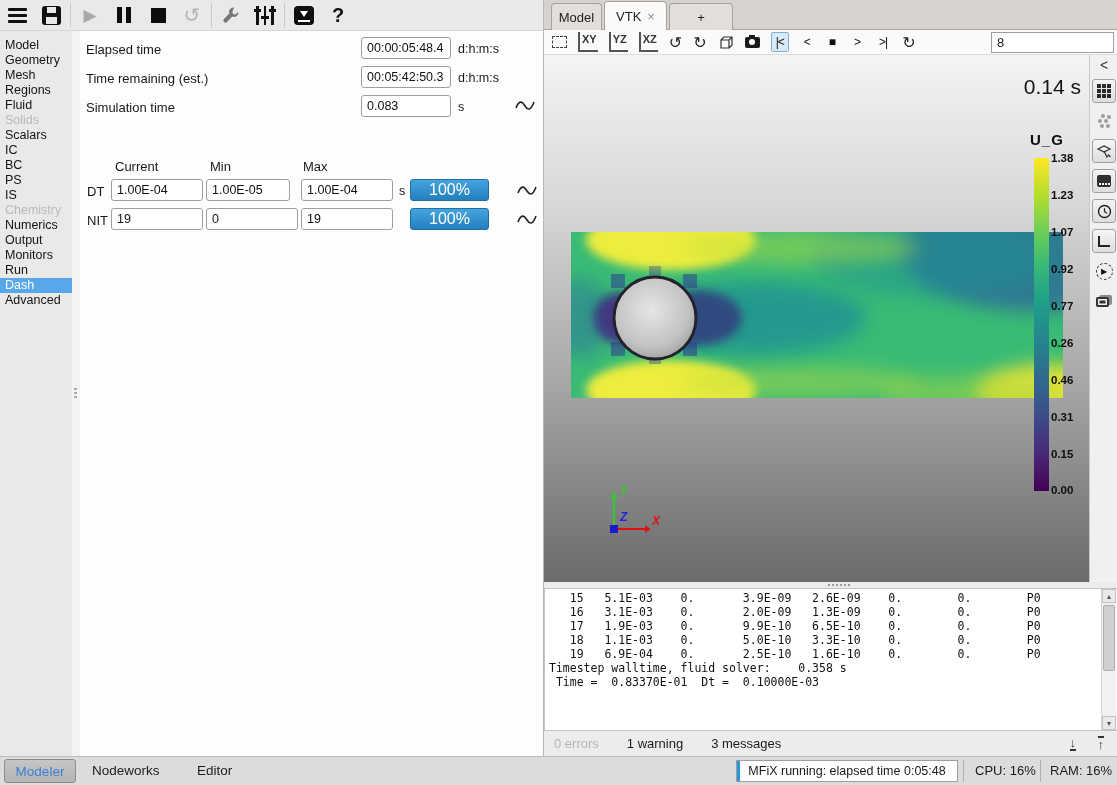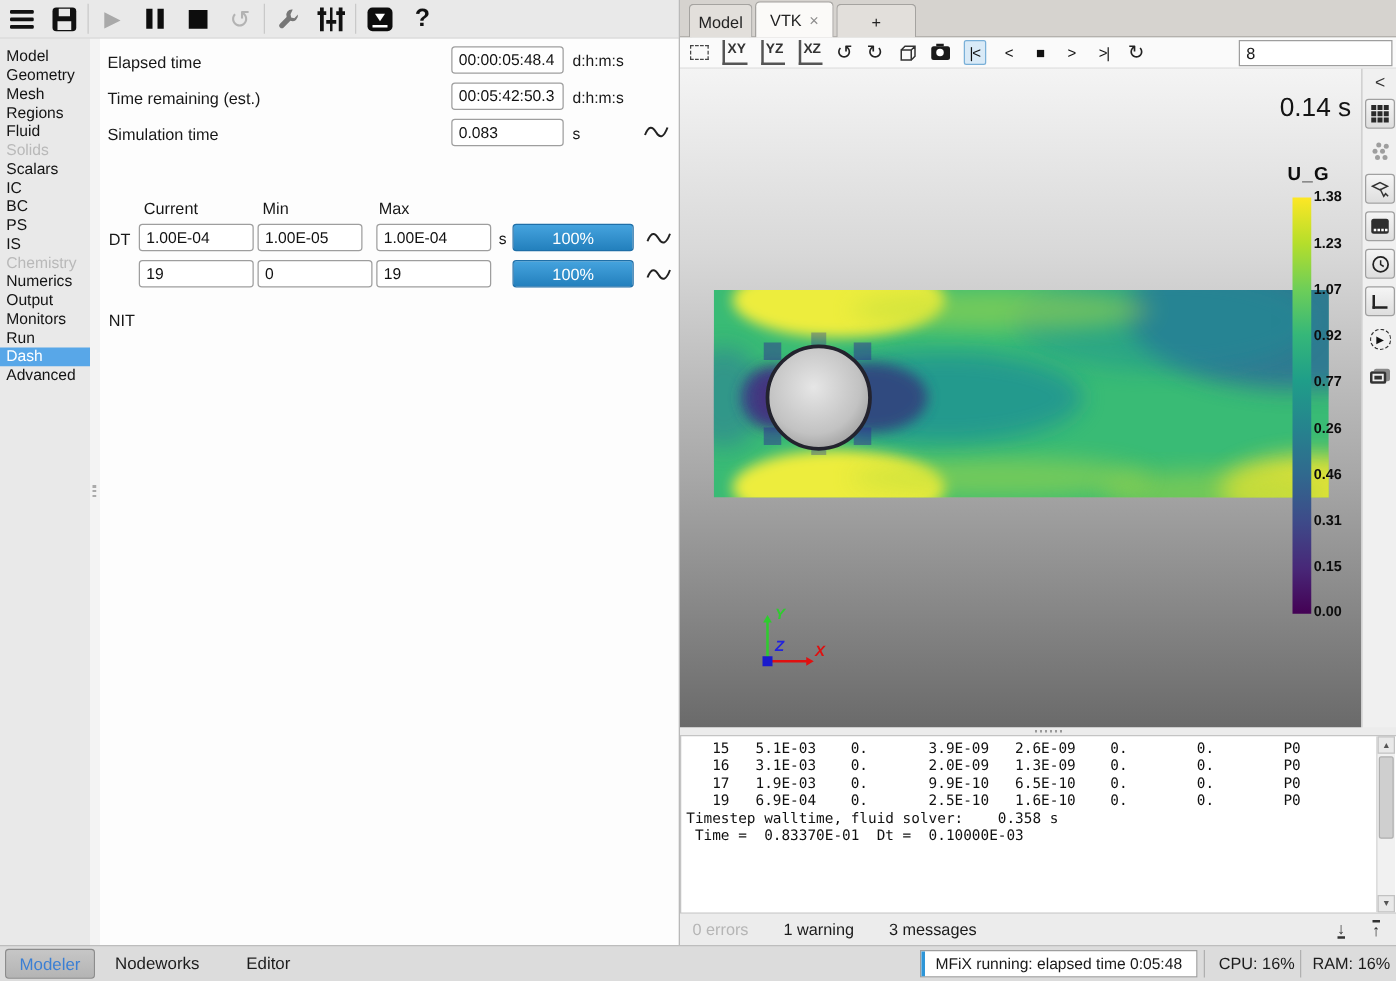--- a/index.html
+++ b/index.html
@@ -42,22 +42,22 @@
 
   
   .main { position:absolute; left:80px; top:31px; width:463px; height:725px; background:#fdfdfd; }
   .flabel { position:absolute; left:6px; font-size:13px; color:#181818; }
   .field { position:absolute; height:22px; background:#fff; border:1px solid #9e9e9e; border-radius:3px;
            font-size:12.5px; padding:0 5px; line-height:20px; color:#111; }
   .unit { position:absolute; font-size:12.5px; color:#181818; }
   .wavy { position:absolute; width:22px; height:14px; }
   .thead { position:absolute; font-size:13px; color:#181818; }
   .rowlab { position:absolute; font-size:13px; color:#181818; }
-  .pbar { position:absolute; width:97px; height:22px; border:1px solid #1f6fa8; border-radius:3px;
-          background:linear-gradient(#45a3de,#2380bd); color:#fff; font-size:13px;
+  .pbar { position:absolute; width:79px; height:22px; border:1px solid #1f6fa8; border-radius:3px;
+          background:linear-gradient(#45a3de,#2380bd); color:#fff; font-size:16px;
           display:flex; align-items:center; justify-content:center; }
 
   
   .rpanel { position:absolute; left:543px; top:0; width:574px; height:756px; border-left:1px solid #b9b9b9; }
   .tabbar { position:absolute; left:0; top:0; width:574px; height:30px; background:#d6d3cf; border-bottom:1px solid #a9a7a3; }
   .tab { position:absolute; top:3px; height:27px; border:1px solid #a5a3a0; border-bottom:none;
          border-radius:4px 4px 0 0; background:#e2dfdb; font-size:13px; color:#222;
          display:flex; align-items:center; justify-content:center; gap:6px; }
   .tab.active { top:1px; height:29px; background:#fbfaf8; }
   .tab .x { color:#8e8e8e; font-size:13px; }
@@ -243,21 +243,21 @@
     <div class="rowlab" style="left:7px; top:153px;">DT</div>
     <div class="field" style="left:31px; top:148px; width:92px;">1.00E-04</div>
     <div class="field" style="left:126px; top:148px; width:84px;">1.00E-05</div>
     <div class="field" style="left:221px; top:148px; width:92px;">1.00E-04</div>
     <div class="unit" style="left:319px; top:153px;">s</div>
     <div class="pbar" style="left:330px; top:148px;">100%</div>
     <svg class="wavy" style="left:436px; top:152px;" viewBox="0 0 22 14">
         <path d="M2 10 C5 2,8 3,11 8 S17 12,20 4" fill="none" stroke="#222" stroke-width="1.6"></path>
       </svg>
 
-    <div class="rowlab" style="left:7px; top:182px;margin-top:36px;">NIT</div>
+    <div class="rowlab" style="left:7px; top:182px;">NIT</div>
     <div class="field" style="left:31px; top:177px; width:92px;">19</div>
     <div class="field" style="left:126px; top:177px; width:92px;">0</div>
     <div class="field" style="left:221px; top:177px; width:92px;">19</div>
     <div class="pbar" style="left:330px; top:177px;">100%</div>
     <svg class="wavy" style="left:436px; top:181px;" viewBox="0 0 22 14">
         <path d="M2 10 C5 2,8 3,11 8 S17 12,20 4" fill="none" stroke="#222" stroke-width="1.6"></path>
       </svg>
   </div>
 
   <div class="rpanel">
@@ -411,20 +411,21 @@
     </div>
 
     <div class="hsplit">
         <span class="dots"></span>
       </div>
 
     <div class="console">
       <div class="cline">   15   5.1E-03    0.       3.9E-09   2.6E-09    0.        0.        P0</div>
       <div class="cline">   16   3.1E-03    0.       2.0E-09   1.3E-09    0.        0.        P0</div>
       <div class="cline">   17   1.9E-03    0.       9.9E-10   6.5E-10    0.        0.        P0</div>
+      <div class="cline">   18   1.1E-03    0.       5.0E-10   3.3E-10    0.        0.        P0</div>
       <div class="cline">   19   6.9E-04    0.       2.5E-10   1.6E-10    0.        0.        P0</div>
       <div class="cline">Timestep walltime, fluid solver:    0.358 s</div>
       <div class="cline"> Time =  0.83370E-01  Dt =  0.10000E-03</div>
     </div>
     <div class="cscroll">
       <div class="cbtn" style="top:0;">▲</div>
       <div class="chandle"></div>
       <div class="cbtn" style="bottom:0;">▼</div>
     </div>
 

